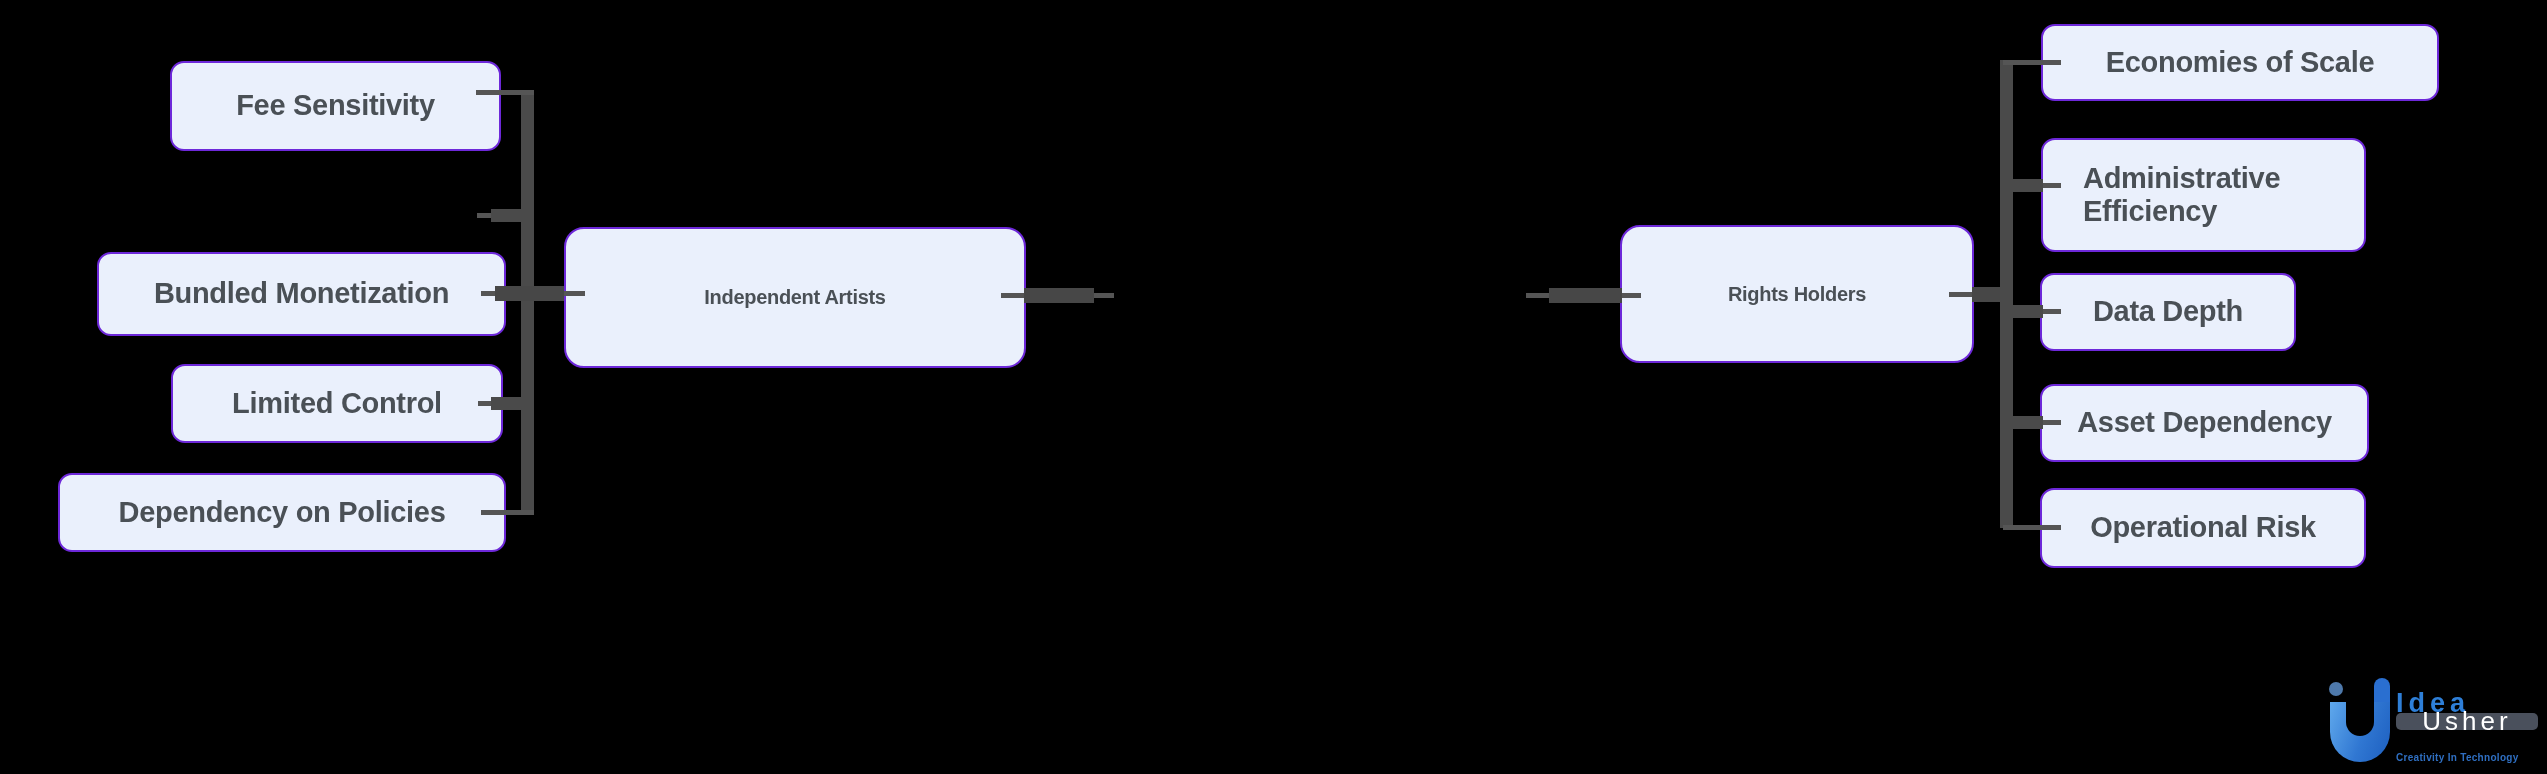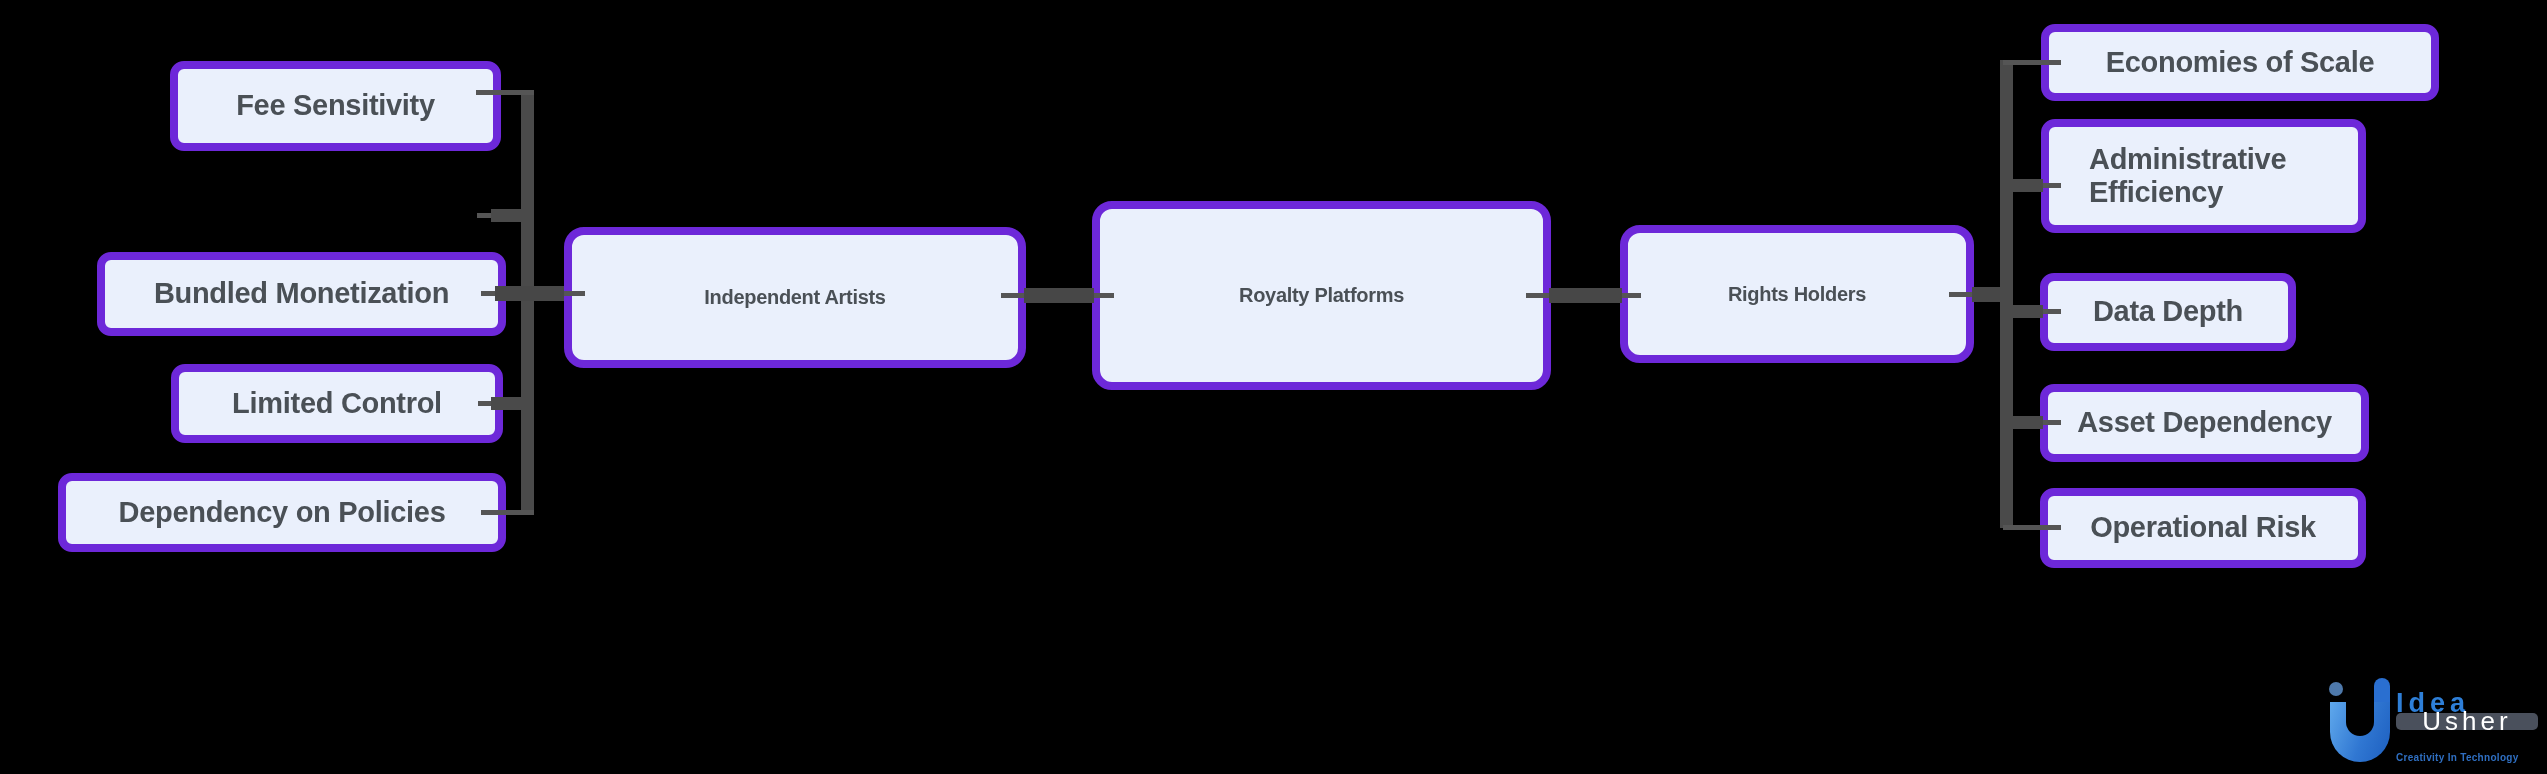--- a/index.html
+++ b/index.html
@@ -9,21 +9,21 @@
     width:2547px;
     height:774px;
     background:#000;
     overflow:hidden;
     font-family:"Liberation Sans", sans-serif;
   }
   .node{
     position:absolute;
     box-sizing:border-box;
     background:#eaf0fc;
-    border:8px solid #6d28d9;
+    border:2px solid #6d28d9;
     border-radius:14px;
     color:#4a5056;
     font-weight:bold;
     font-size:29px;
     letter-spacing:-0.3px;
     display:flex;
     align-items:center;
     justify-content:center;
     text-align:center;
     z-index:1;
@@ -89,25 +89,24 @@
 <body>
 
 <div id="canvas">
 
   <div class="node" style="left:170px;top:48px;width:331px;height:90px;margin-top:13px;">Fee Sensitivity</div>
   <div class="node" style="left:97px;top:252px;width:409px;height:84px;">Bundled Monetization</div>
   <div class="node" style="left:58px;top:473px;width:448px;height:79px;">Dependency on Policies</div>
   <div class="node" style="left:171px;top:364px;width:332px;height:79px;">Limited Control</div>
 
   <div class="node big" style="left:564px;top:227px;width:462px;height:141px;">Independent Artists</div>
-  <div class="node big" style="left:1092px;top:201px;width:459px;height:189px;">Royalty Platforms</div>
   <div class="node big" style="left:1620px;top:225px;width:354px;height:138px;">Rights Holders</div>
 
   <div class="node" style="left:2041px;top:24px;width:398px;height:77px;">Economies of Scale</div>
-  <div class="node left-align" style="left:2041px;top:119px;width:325px;height:114px;">Administrative Efficiency</div>
+  <div class="node left-align" style="left:2041px;top:138px;width:325px;height:114px;">Administrative Efficiency</div>
   <div class="node" style="left:2040px;top:273px;width:256px;height:78px;">Data Depth</div>
   <div class="node" style="left:2040px;top:384px;width:329px;height:78px;">Asset Dependency</div>
   <div class="node" style="left:2040px;top:488px;width:326px;height:80px;">Operational Risk</div>
 
   <div class="conn vspine" style="left:521px;top:91px;height:424px;"></div>
   <div class="conn thin" style="left:476px;top:90px;width:58px;"></div>
   <div class="conn thin" style="left:477px;top:213px;width:44px;"></div>
   <div class="conn joint" style="left:491px;top:209px;width:30px;"></div>
   <div class="conn thin" style="left:481px;top:291px;width:104px;"></div>
   <div class="conn thick" style="left:495px;top:286px;width:69px;"></div>

